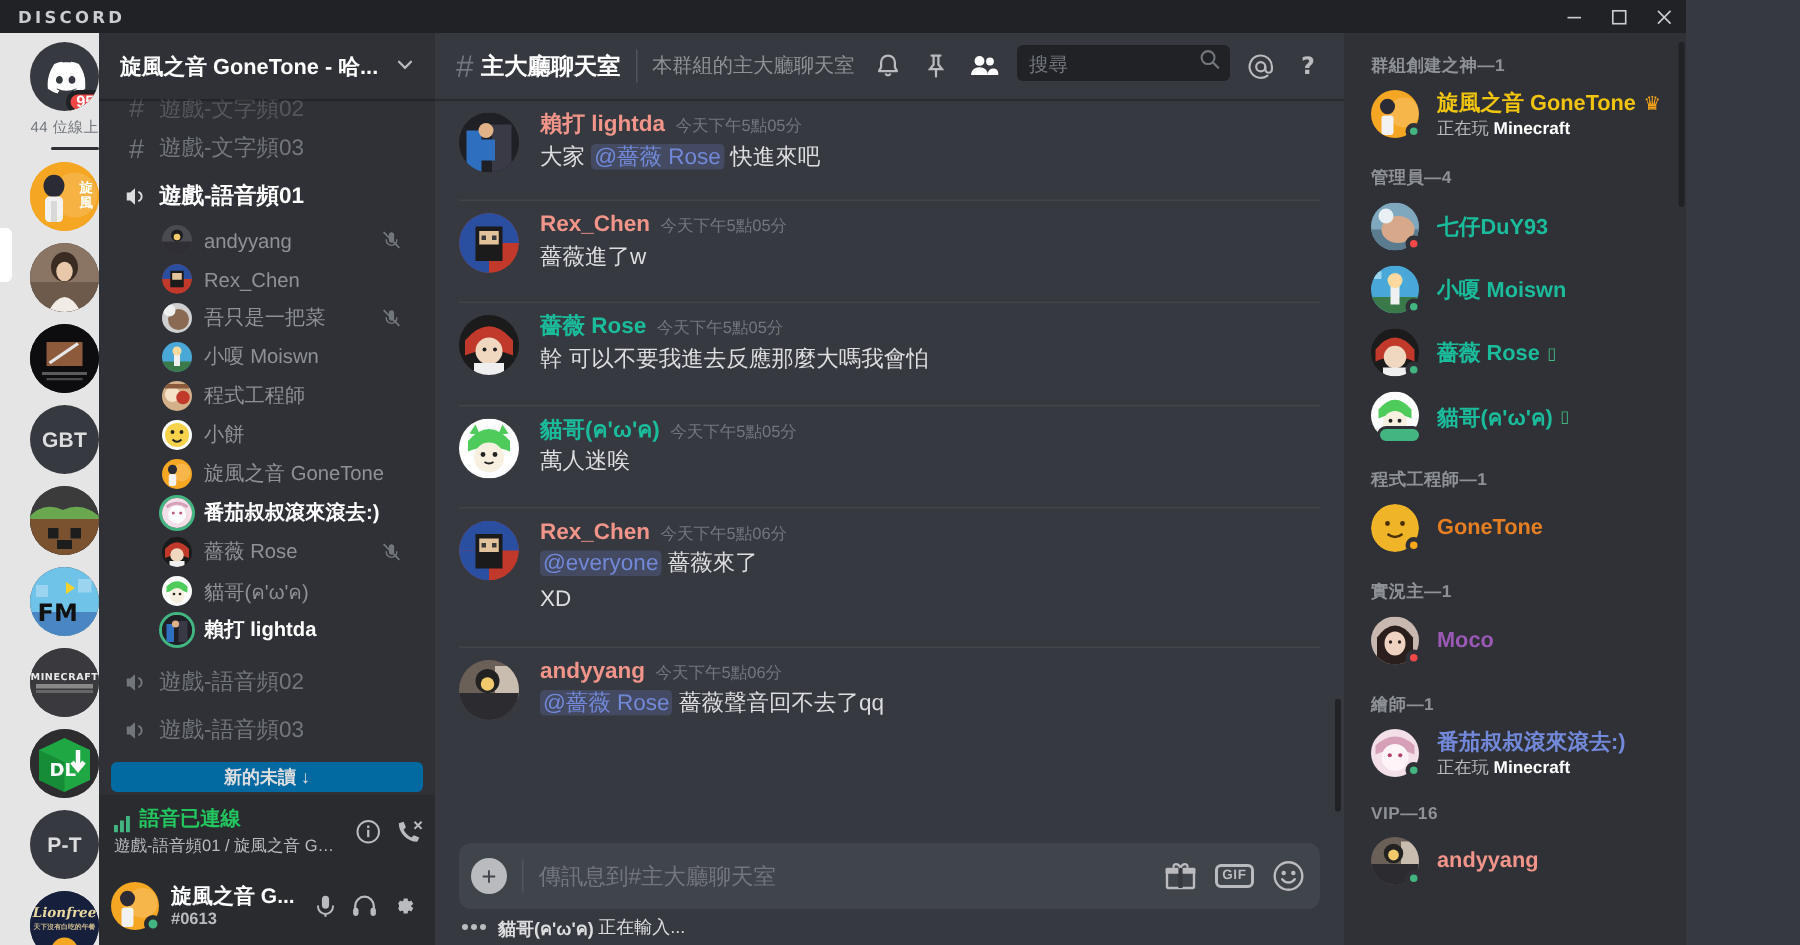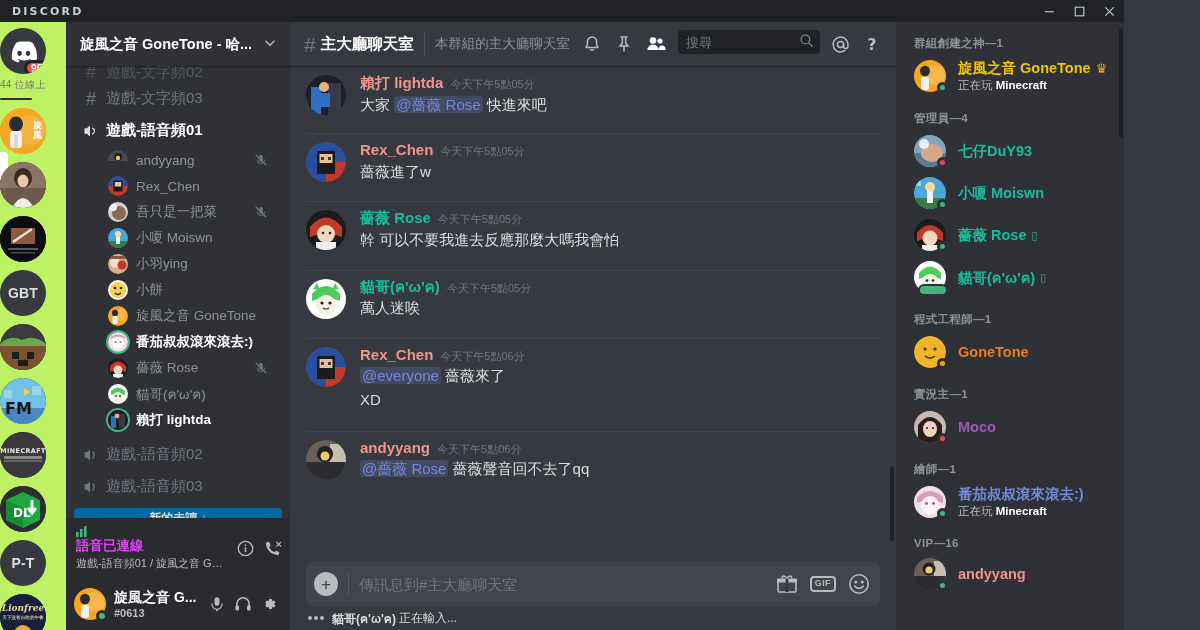--- a/index.html
+++ b/index.html
@@ -26,22 +26,22 @@
     width: 30px; height: 22px; display: flex; align-items: center; justify-content: center;
     color: #b9bbbe;
   }
   .wbtn svg { display: block; }
 
   
   .body { flex: 1; display: flex; min-height: 0; }
 
   
   .rail {
-    width: 66px; background: #bef264; flex: 0 0 66px;
-    display: flex; flex-direction: column; align-items: flex-start;
+    width: 66px; background: #e5e5e5; flex: 0 0 66px;
+    display: flex; flex-direction: column; align-items: flex-end;
     padding-top: 6px; overflow: hidden; position: relative;
   }
   .guild {
     width: 46px; height: 46px; border-radius: 50%; margin-bottom: 8px;
     position: relative; display: flex; align-items: center; justify-content: center;
     background: #36393f; color: #dcddde; font-size: 14px; font-weight: 600;
     flex: 0 0 46px; overflow: hidden; line-height: 1;
   }
   .guild .lbl { font-size: 14px; letter-spacing: 0.2px; }
   .home-guild { background: #36393f; margin-bottom: 2px; }
@@ -88,21 +88,21 @@
 
   .unread-banner {
     margin: 6px 8px 0; background: #0369a1; border-radius: 4px; height: 20px;
     display: flex; align-items: center; justify-content: center; color: #dcddde;
     font-size: 12px; font-weight: 600;
   }
 
   .voice-panel { background: #292b2f; padding: 7px 8px 7px 10px; flex: 0 0 auto; }
   .vp-row { display: flex; align-items: center; }
   .vp-left { flex: 1; min-width: 0; }
-  .vp-status { display: flex; align-items: flex-start; color: #d946ef; font-size: 13.5px; font-weight: 700; flex-direction: column; }
+  .vp-status { display: flex; align-items: flex-end; color: #22c55e; font-size: 13.5px; font-weight: 700; }
   .vp-status .bars { margin-right: 5px; display:flex; align-items:flex-end; height:12px; }
   .vp-sub { font-size: 11px; color: #b9bbbe; white-space: nowrap; overflow: hidden; text-overflow: ellipsis; max-width: 150px; margin-top:1px;}
   .vp-ico { color: #b9bbbe; margin-left: 9px; display:flex; align-items:center;}
 
   .user-panel { background: #292b2f; height: 52px; flex: 0 0 52px; display: flex; align-items: center; padding: 0 8px; }
   .up-av { width: 32px; height: 32px; border-radius: 50%; position: relative; margin-right: 8px; overflow:visible; flex:0 0 32px;}
   .up-dot { position: absolute; right: -2px; bottom: -2px; width: 12px; height: 12px; border-radius: 50%; background: #43b581; border: 3px solid #292b2f; }
   .up-meta { flex: 1; min-width: 0; }
   .up-name { font-size: 14px; color: #fff; font-weight: 600; white-space: nowrap; overflow: hidden; }
   .up-tag { font-size: 11px; color: #b9bbbe; font-weight: bold; }
@@ -426,21 +426,21 @@
 
         <div class="voice-user">
           <span class="vu-av">
               <svg class="av-img" viewBox="0 0 20 20">
                 <rect width="20" height="20" fill="#d4b08a"></rect>
                 <circle cx="7" cy="9" r="5" fill="#f5e0c8"></circle>
                 <circle cx="14" cy="11" r="4.5" fill="#c0392b"></circle>
                 <rect x="2" y="2" width="16" height="3" fill="#8a5a3a"></rect>
               </svg>
             </span>
-          <span class="vu-name">小羽ying</span>
+          <span class="vu-name">程式工程師</span>
         </div>
 
         <div class="voice-user">
           <span class="vu-av">
               <svg class="av-img" viewBox="0 0 20 20">
                 <rect width="20" height="20" fill="#fff"></rect>
                 <circle cx="10" cy="10" r="8" fill="#f7d24a"></circle>
                 <circle cx="7" cy="8" r="1.3" fill="#222"></circle>
                 <circle cx="13" cy="8" r="1.3" fill="#222"></circle>
                 <path d="M7 13 Q10 16 13 13" stroke="#222" stroke-width="1.2" fill="none"></path>

